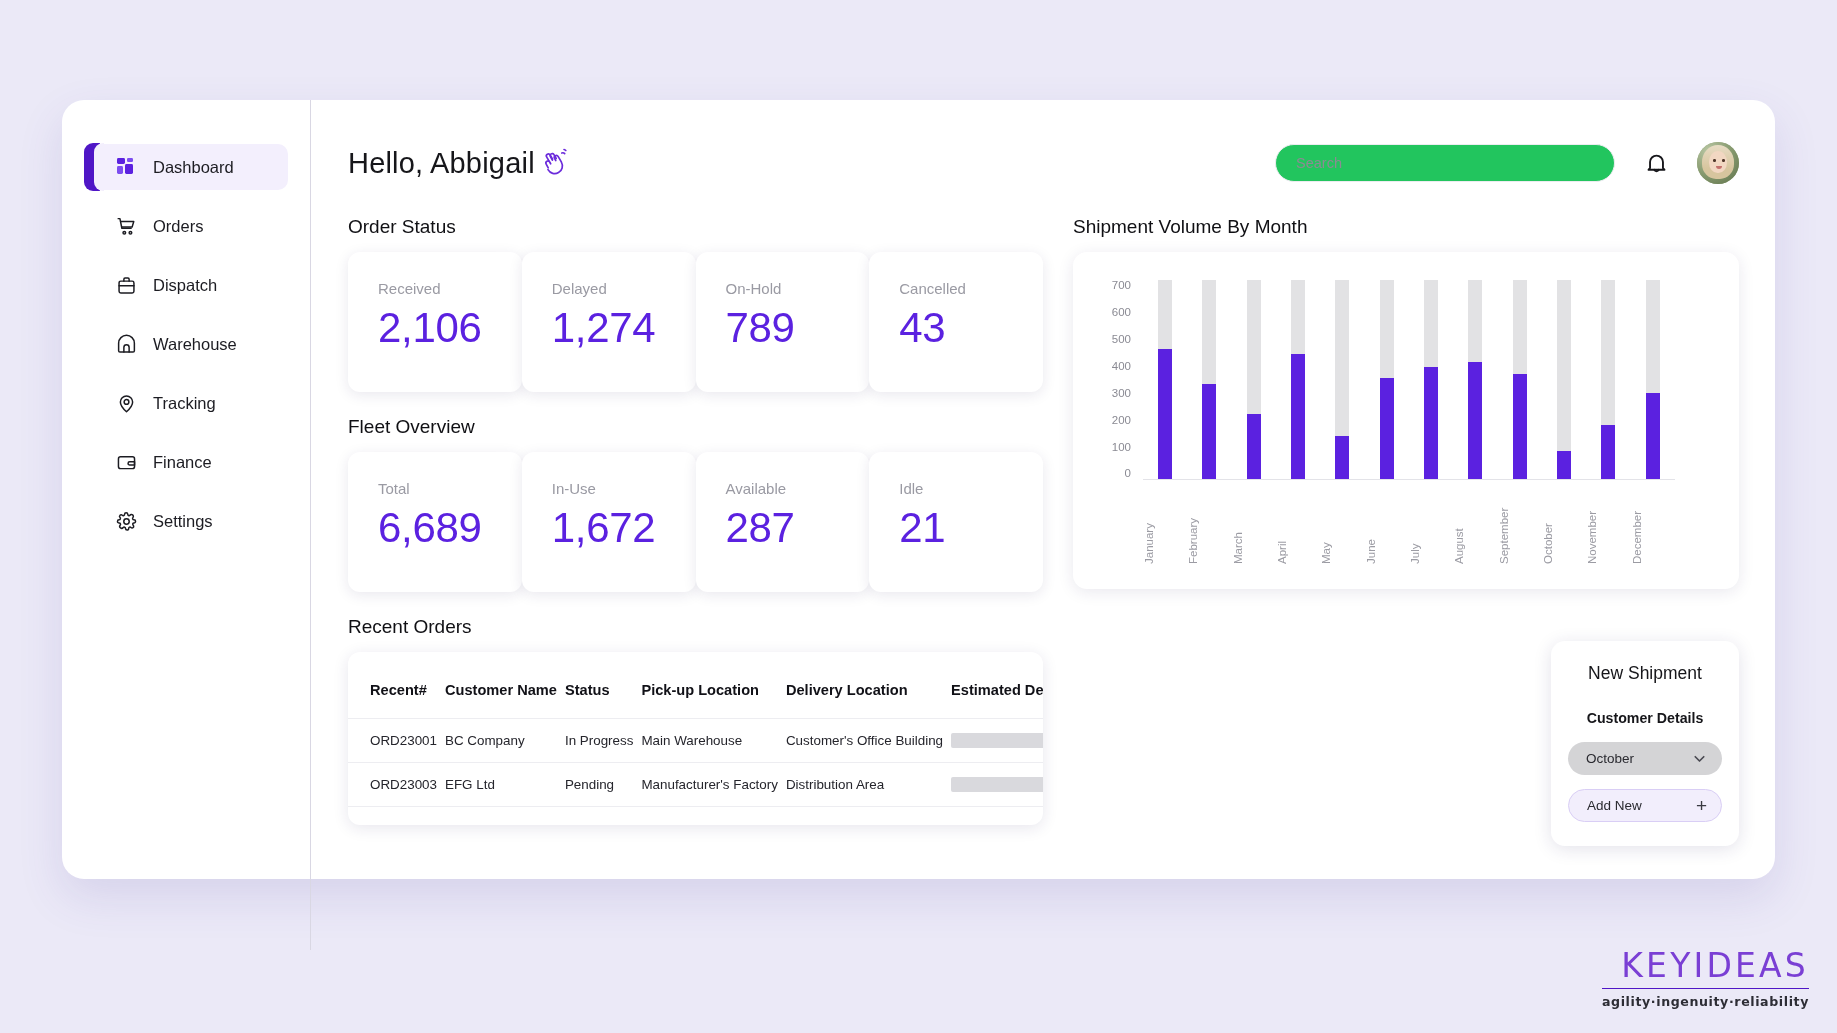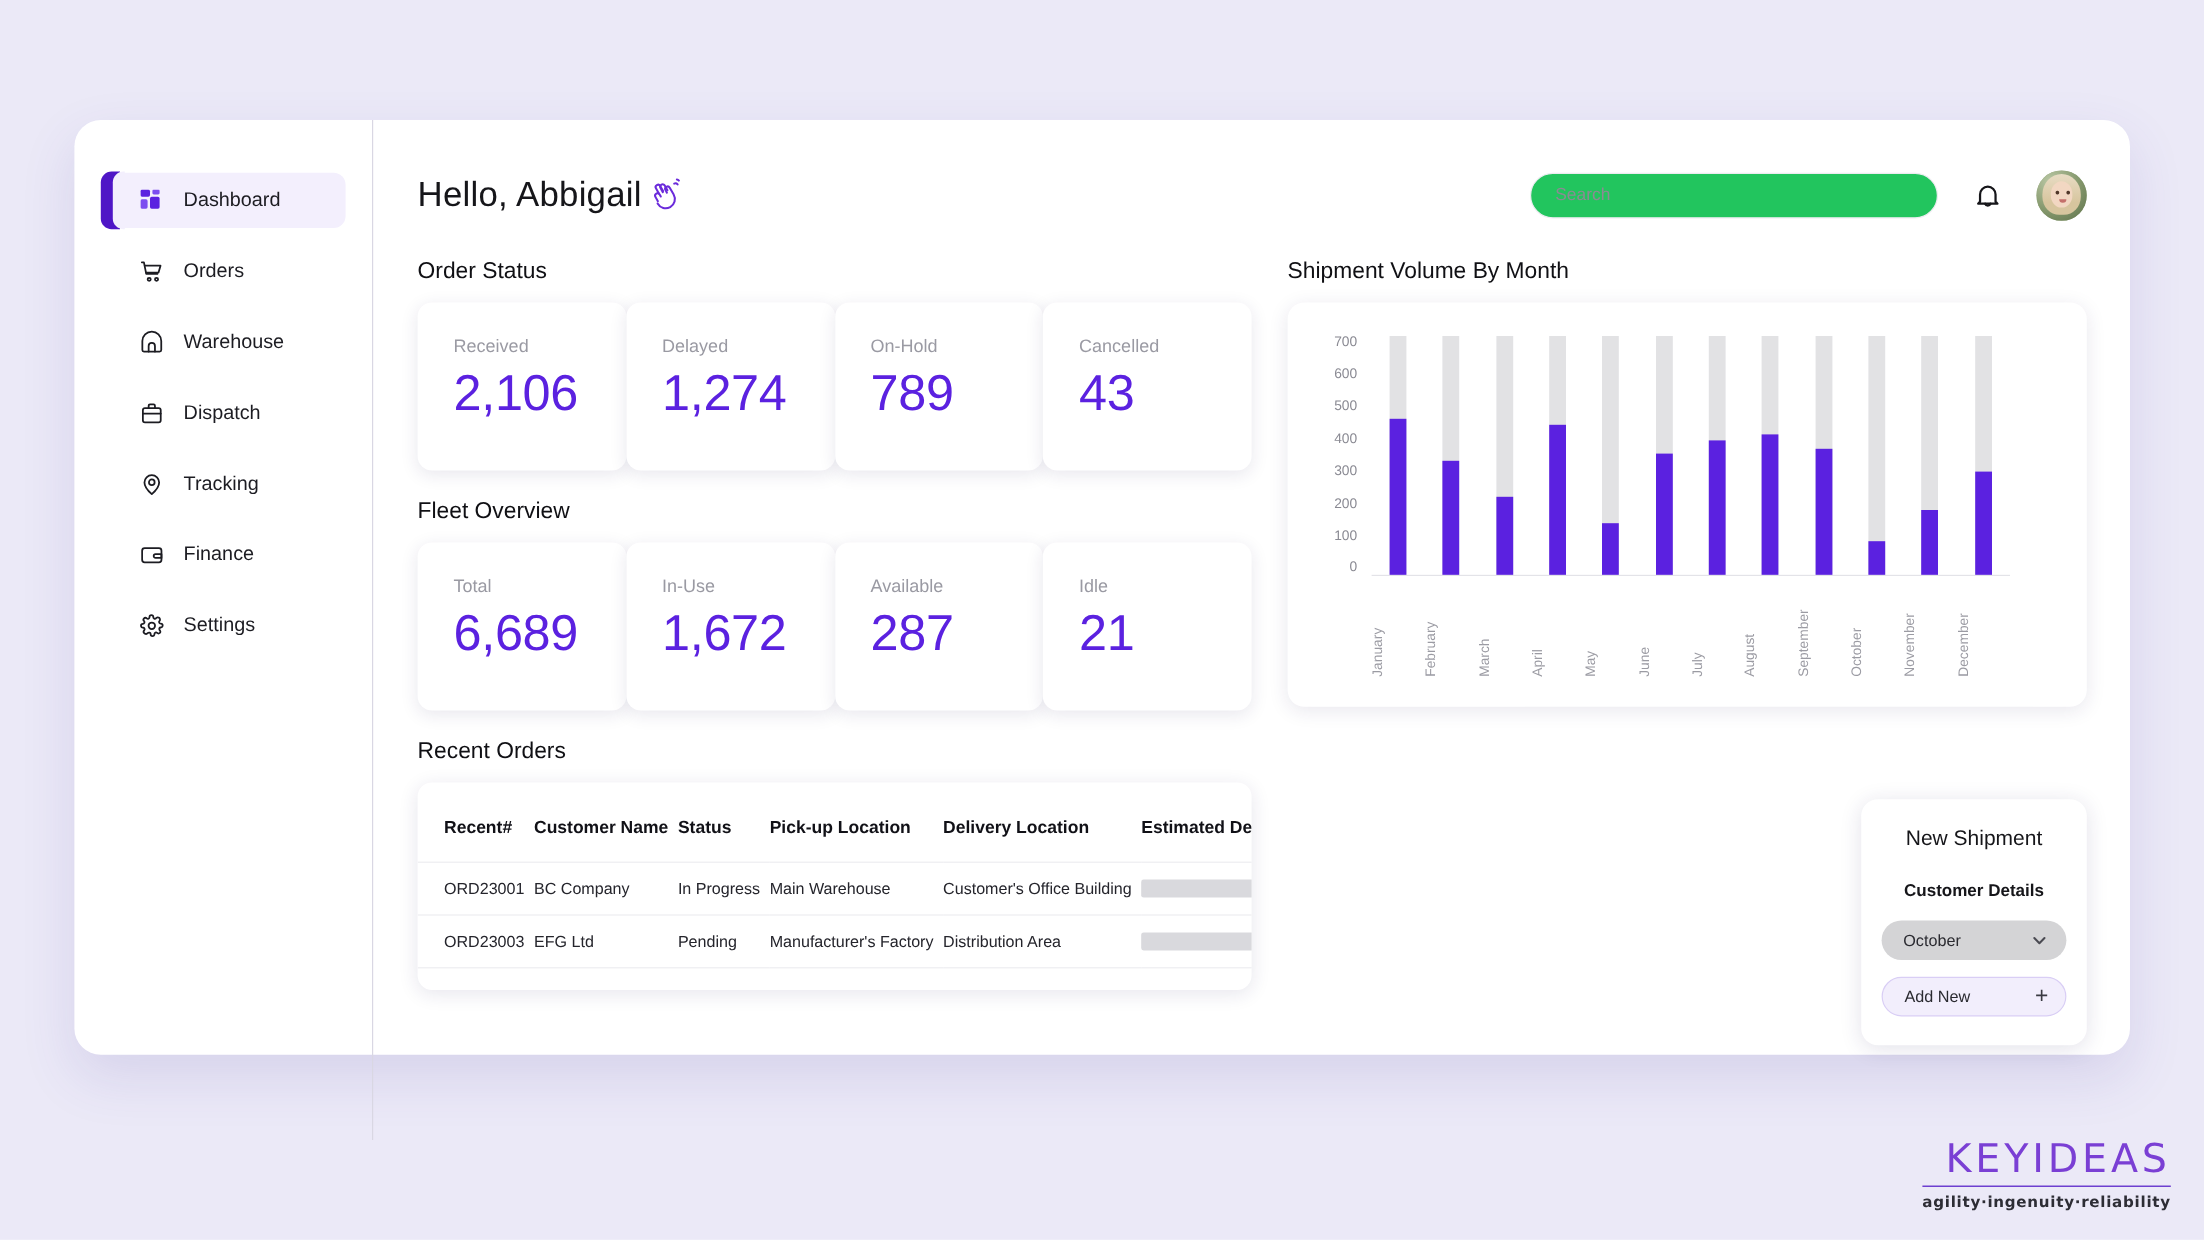--- a/index.html
+++ b/index.html
@@ -252,21 +252,21 @@
   }
   .col-order { width: 146px; }
   .col-cust { width: 158px; }
   .col-status { width: 122px; }
   .col-pickup { width: 228px; }
   .col-deliv { width: 218px; }
 
   
   .shipment-card {
     position: absolute;
-    right: 36px; bottom: 8px;
+    right: 36px; bottom: 33px;
     width: 188px;
     background: #fff;
     border-radius: 14px;
     box-shadow: 0 3px 18px rgba(40,30,90,0.13);
     padding: 22px 17px 24px;
     text-align: center;
   }
   .ship-title { font-size: 17.5px; color: #16161a; margin-bottom: 26px; }
   .ship-sub { font-size: 14.2px; font-weight: 700; color: #16161a; margin-bottom: 16px; }
   .select-pill {
@@ -339,36 +339,36 @@
             <circle cx="9.5" cy="19.2" r="1.5"></circle>
             <circle cx="16.5" cy="19.2" r="1.5"></circle>
           </svg>
         </span>
         <span class="nav-label">Orders</span>
       </div>
 
       <div class="nav-item">
         <span class="nav-icon">
           <svg width="21" height="21" viewBox="0 0 24 24" fill="none" stroke="#1c1c22" stroke-width="1.7" stroke-linecap="round" stroke-linejoin="round">
-            <path d="M3 10.5a9 9 0 0 1 18 0V19a1.5 1.5 0 0 1-1.5 1.5h-15A1.5 1.5 0 0 1 3 19z"></path>
-            <path d="M9 20.5v-5.2a3 3 0 0 1 6 0v5.2"></path>
-          </svg>
-        </span>
-        <span class="nav-label">Warehouse</span>
-      </div>
-
-      <div class="nav-item">
-        <span class="nav-icon">
-          <svg width="21" height="21" viewBox="0 0 24 24" fill="none" stroke="#1c1c22" stroke-width="1.7" stroke-linecap="round" stroke-linejoin="round">
             <rect x="3.5" y="7" width="17" height="13.5" rx="2"></rect>
             <path d="M9 7V4.8A1.3 1.3 0 0 1 10.3 3.5h3.4A1.3 1.3 0 0 1 15 4.8V7"></path>
             <path d="M3.5 12.2h17"></path>
           </svg>
         </span>
         <span class="nav-label">Dispatch</span>
+      </div>
+
+      <div class="nav-item">
+        <span class="nav-icon">
+          <svg width="21" height="21" viewBox="0 0 24 24" fill="none" stroke="#1c1c22" stroke-width="1.7" stroke-linecap="round" stroke-linejoin="round">
+            <path d="M3 10.5a9 9 0 0 1 18 0V19a1.5 1.5 0 0 1-1.5 1.5h-15A1.5 1.5 0 0 1 3 19z"></path>
+            <path d="M9 20.5v-5.2a3 3 0 0 1 6 0v5.2"></path>
+          </svg>
+        </span>
+        <span class="nav-label">Warehouse</span>
       </div>
 
       <div class="nav-item">
         <span class="nav-icon">
           <svg width="21" height="21" viewBox="0 0 24 24" fill="none" stroke="#1c1c22" stroke-width="1.7" stroke-linecap="round" stroke-linejoin="round">
             <path d="M12 21.5s7-6.1 7-11.1A7 7 0 0 0 5 10.4c0 5 7 11.1 7 11.1z"></path>
             <circle cx="12" cy="10.2" r="2.7"></circle>
           </svg>
         </span>
         <span class="nav-label">Tracking</span>

